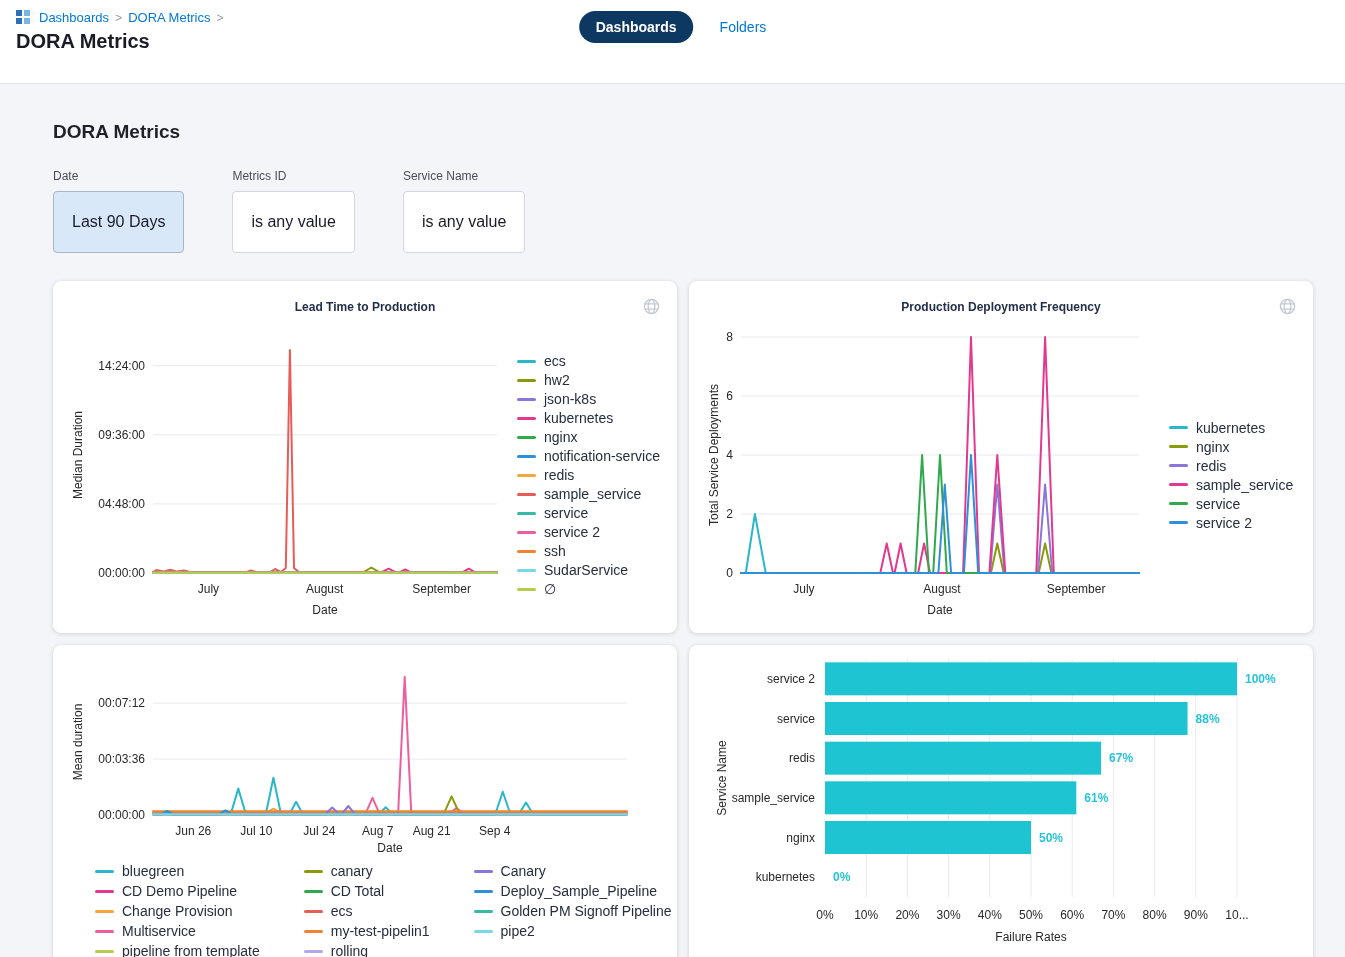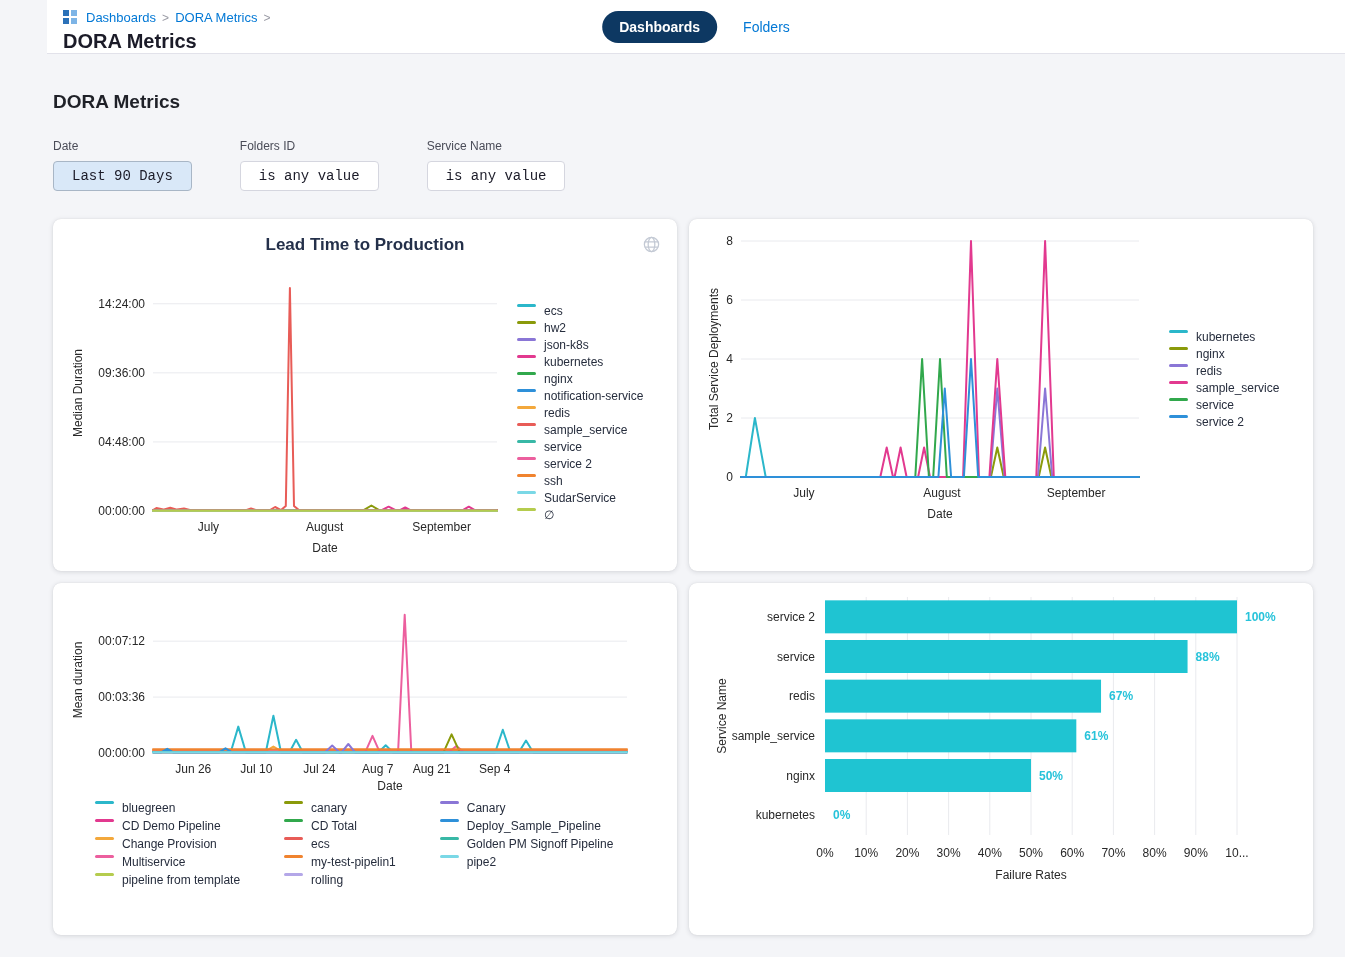--- a/index.html
+++ b/index.html
@@ -7,58 +7,57 @@
   body {
     font-family:"Liberation Sans", sans-serif;
     background:#f4f5f8;
     color:#1b1b28;
     overflow:hidden;
   }
   
   .topbar {
     position:relative;
     background:#ffffff;
-    height:54px;
+    height:84px;
     border-bottom:1px solid #e2e2ea;
     padding:10px 0 0 16px;
-    margin-left:47px;
   }
   .crumb-row { display:flex; align-items:center; gap:6px; font-size:13px; }
   .grid-icon { width:15px; height:15px; display:grid; grid-template-columns:6px 6px; grid-template-rows:6px 6px; gap:2px; margin-right:2px; }
   .grid-icon span:nth-child(1){ background:#2b71b8; }
   .grid-icon span:nth-child(2){ background:#7db4e6; }
   .grid-icon span:nth-child(3){ background:#2b71b8; }
   .grid-icon span:nth-child(4){ background:#7db4e6; }
   .crumb-link { color:#0278d5; text-decoration:none; cursor:pointer; }
   .crumb-sep { color:#9a9ba5; font-size:12px; }
   .topbar-title { font-size:20px; font-weight:700; color:#1b1b28; margin-top:5px; }
   .tabs { position:absolute; left:50%; top:11px; transform:translateX(-50%); display:flex; align-items:center; gap:26px; }
   .tab-pill { background:#0d3862; color:#ffffff; font-size:14px; font-weight:600; border:none; border-radius:20px; padding:8px 17px; cursor:pointer; }
   .tab-link { color:#0278d5; font-size:14px; font-weight:500; cursor:pointer; }
 
   
   .dash { padding:0 32px 0 53px; }
   .dash-title { font-size:19px; font-weight:700; color:#1f2128; padding-top:37px; }
   .filters { display:flex; gap:48px; margin-top:26px; }
   .filter label { display:block; font-size:12px; color:#4a4c58; margin-bottom:8px; }
-  .chip { font-size:14px; color:#1b1b28; border-radius:4px; padding:6px 18px; cursor:pointer; background:#ffffff; border:1px solid #d5d6df;font-family:Liberation Mono, monospace; }
+  .chip { font-size:16px; color:#1b1b28; border-radius:4px; padding:21px 18px; cursor:pointer; background:#ffffff; border:1px solid #d5d6df; }
   .chip.active { background:#d9e8f8; border:1px solid #a8b6c6; }
 
   .grid2 { display:grid; grid-template-columns:1fr 1fr; gap:12px; margin-top:28px; }
   .card {
     background:#ffffff; border-radius:8px; height:352px;
     box-shadow:0 1px 5px rgba(30,35,48,.14), 0 0 1px rgba(30,35,48,.12);
     padding:10px 16px 8px 16px; position:relative; overflow:hidden;
   }
   .card-head { position:relative; text-align:center; height:34px; padding-top:6px; }
-  .card-title { font-size:17px; font-weight:600; color:#24304a; }
+  .card-title { font-size:12px; font-weight:600; color:#24304a; }
   .globe { position:absolute; right:0; top:6px; width:19px; height:19px; cursor:pointer; }
   .chart-flex { display:flex; align-items:center; }
   .legend-right { display:flex; flex-direction:column; gap:3px; }
-  .legend-item { display:flex; align-items:flex-start; gap:8px; font-size:12px; color:#262d3d; cursor:pointer; white-space:nowrap; }
+  .legend-item { display:flex; align-items:center; gap:8px; font-size:14px; color:#262d3d; cursor:pointer; white-space:nowrap; }
   .legend-item .sw { width:19px; height:3px; border-radius:2px; flex:0 0 auto; }
   .legend-bottom { display:grid; grid-auto-flow:column; grid-template-rows:repeat(5,auto); column-gap:44px; row-gap:4px; justify-content:start; padding-left:26px; margin-top:0; }
   svg text { font-family:"Liberation Sans", sans-serif; }
 </style>
 </head>
 <body>
 
 <div class="topbar">
   <div class="crumb-row">
     <span class="grid-icon">
@@ -81,21 +80,21 @@
 
 <div class="dash">
   <div class="dash-title">DORA Metrics</div>
 
   <div class="filters">
     <div class="filter">
       <label>Date</label>
       <button class="chip active">Last 90 Days</button>
     </div>
     <div class="filter">
-      <label>Folders ID</label>
+      <label>Metrics ID</label>
       <button class="chip">is any value</button>
     </div>
     <div class="filter">
       <label>Service Name</label>
       <button class="chip">is any value</button>
     </div>
   </div>
 
   <div class="grid2">
 
@@ -189,20 +188,29 @@
             </div>
             <div class="legend-item">
               <span class="sw" style="background: rgb(181, 204, 78);"></span>
               <span>∅</span>
             </div>
           </div>
       </div>
     </div>
 
     <div class="card">
+      <div class="card-head">
+        <span class="card-title">Production Deployment Frequency</span>
+        <svg class="globe" viewBox="0 0 24 24" fill="none" stroke="#c3c9d4" stroke-width="1.6">
+          <circle cx="12" cy="12" r="9"></circle>
+            <ellipse cx="12" cy="12" rx="4.2" ry="9"></ellipse>
+            <line x1="3.6" y1="8.6" x2="20.4" y2="8.6"></line>
+            <line x1="3.6" y1="15.4" x2="20.4" y2="15.4"></line>
+        </svg>
+      </div>
       <div class="chart-flex">
         <div><svg width="452" height="296" viewBox="0 0 452 296">
               <line x1="36" x2="434" y1="248" y2="248" stroke="#e9eaee" stroke-width="1"></line>
               <text x="28" y="252" fill="#282828" font-size="12" text-anchor="end">0</text>
               <line x1="36" x2="434" y1="189" y2="189" stroke="#e9eaee" stroke-width="1"></line>
               <text x="28" y="193" fill="#282828" font-size="12" text-anchor="end">2</text>
               <line x1="36" x2="434" y1="130" y2="130" stroke="#e9eaee" stroke-width="1"></line>
               <text x="28" y="134" fill="#282828" font-size="12" text-anchor="end">4</text>
               <line x1="36" x2="434" y1="71" y2="71" stroke="#e9eaee" stroke-width="1"></line>
               <text x="28" y="75" fill="#282828" font-size="12" text-anchor="end">6</text>

